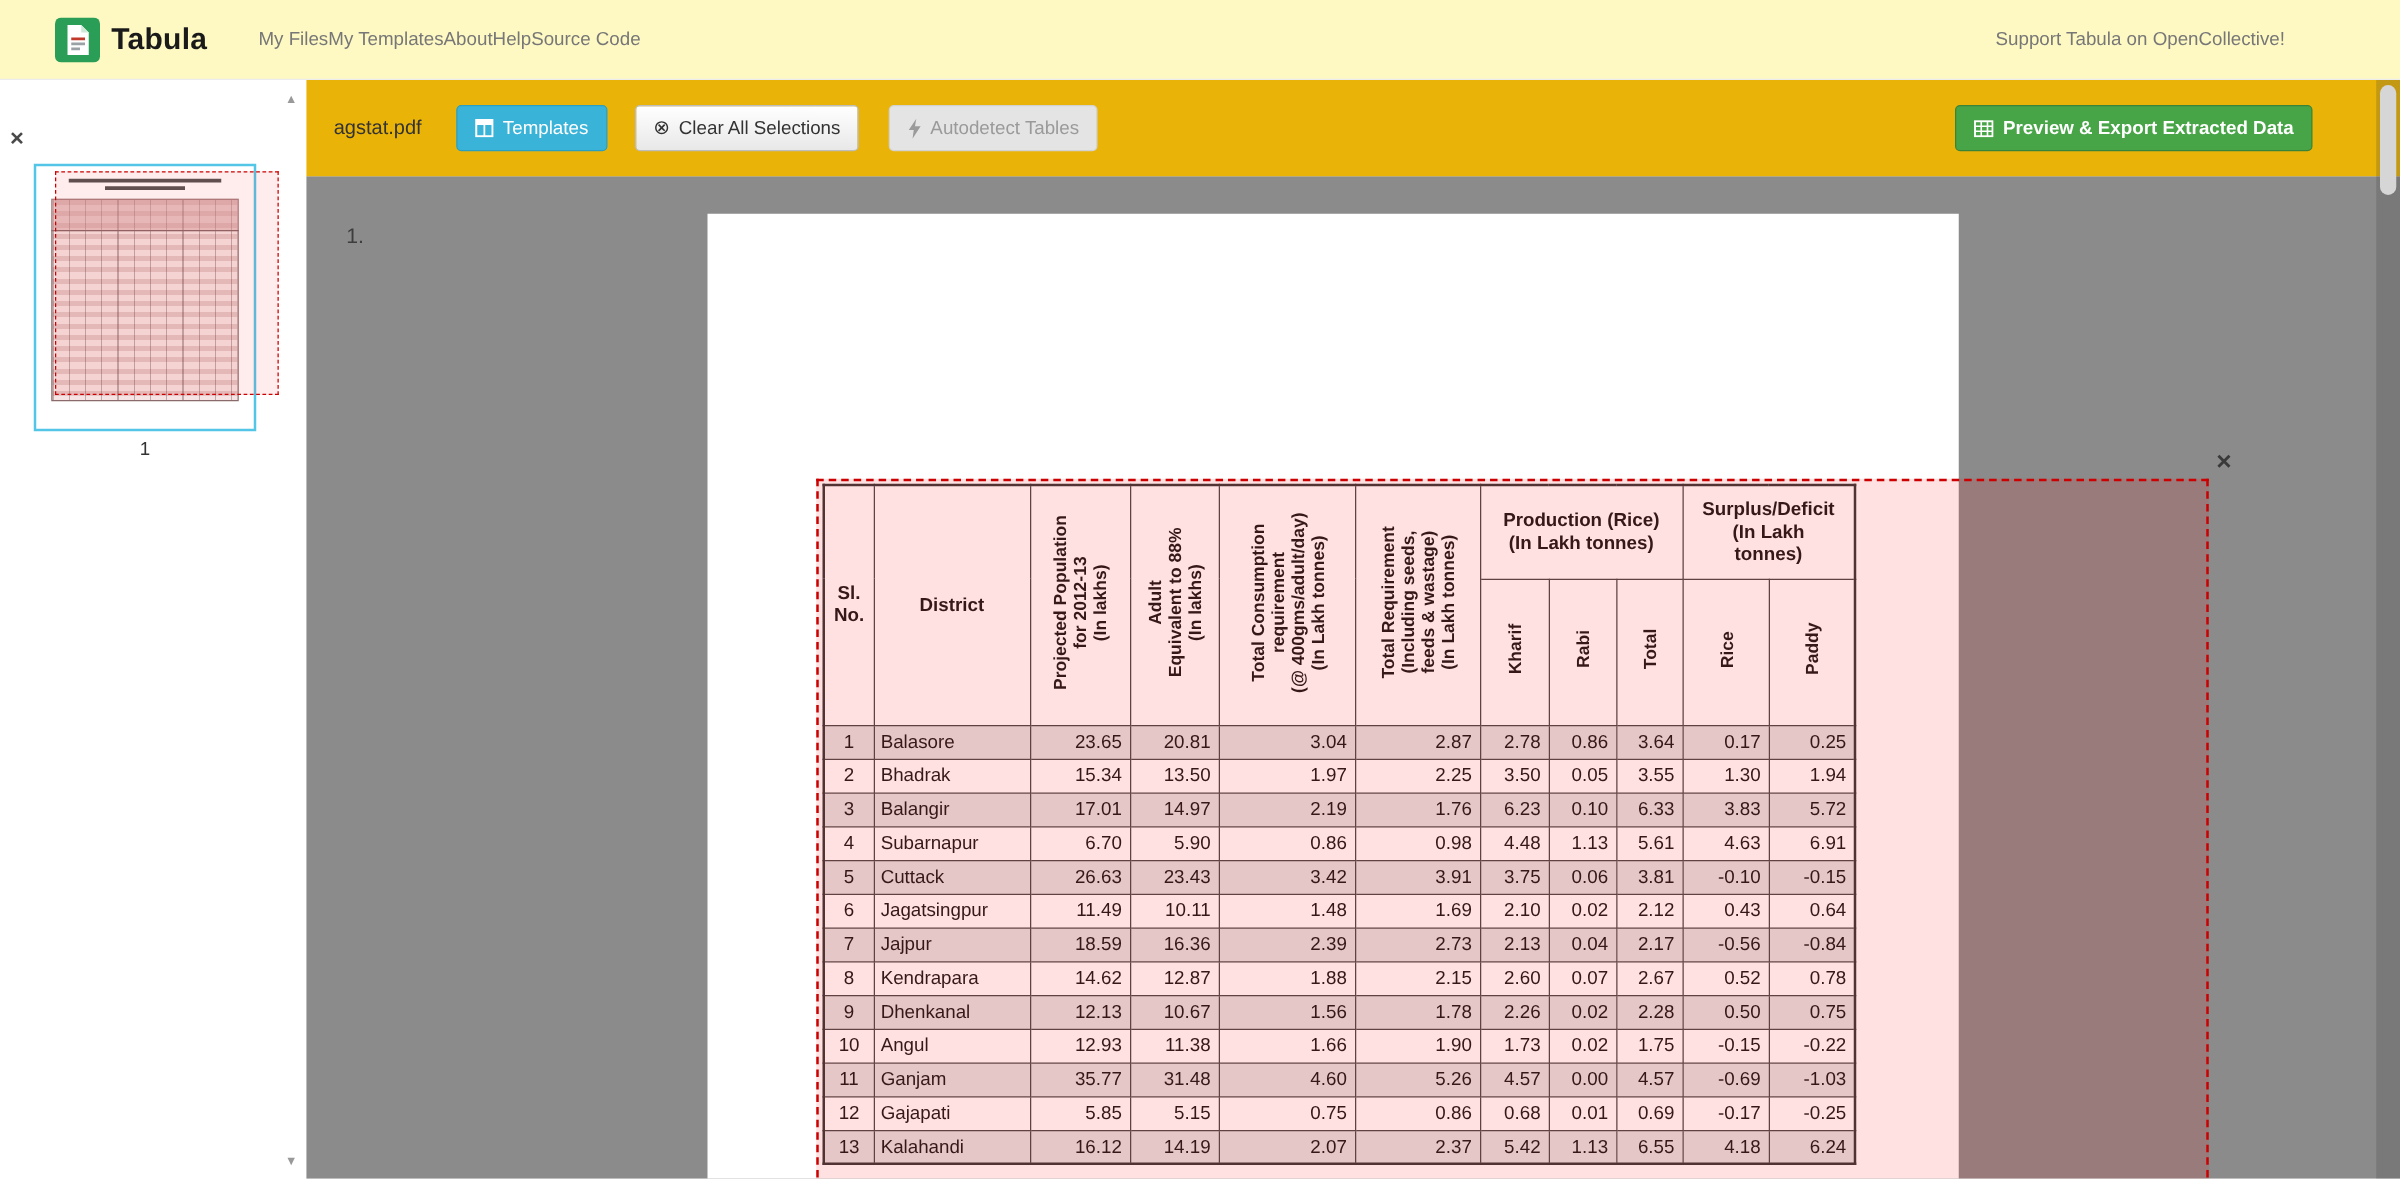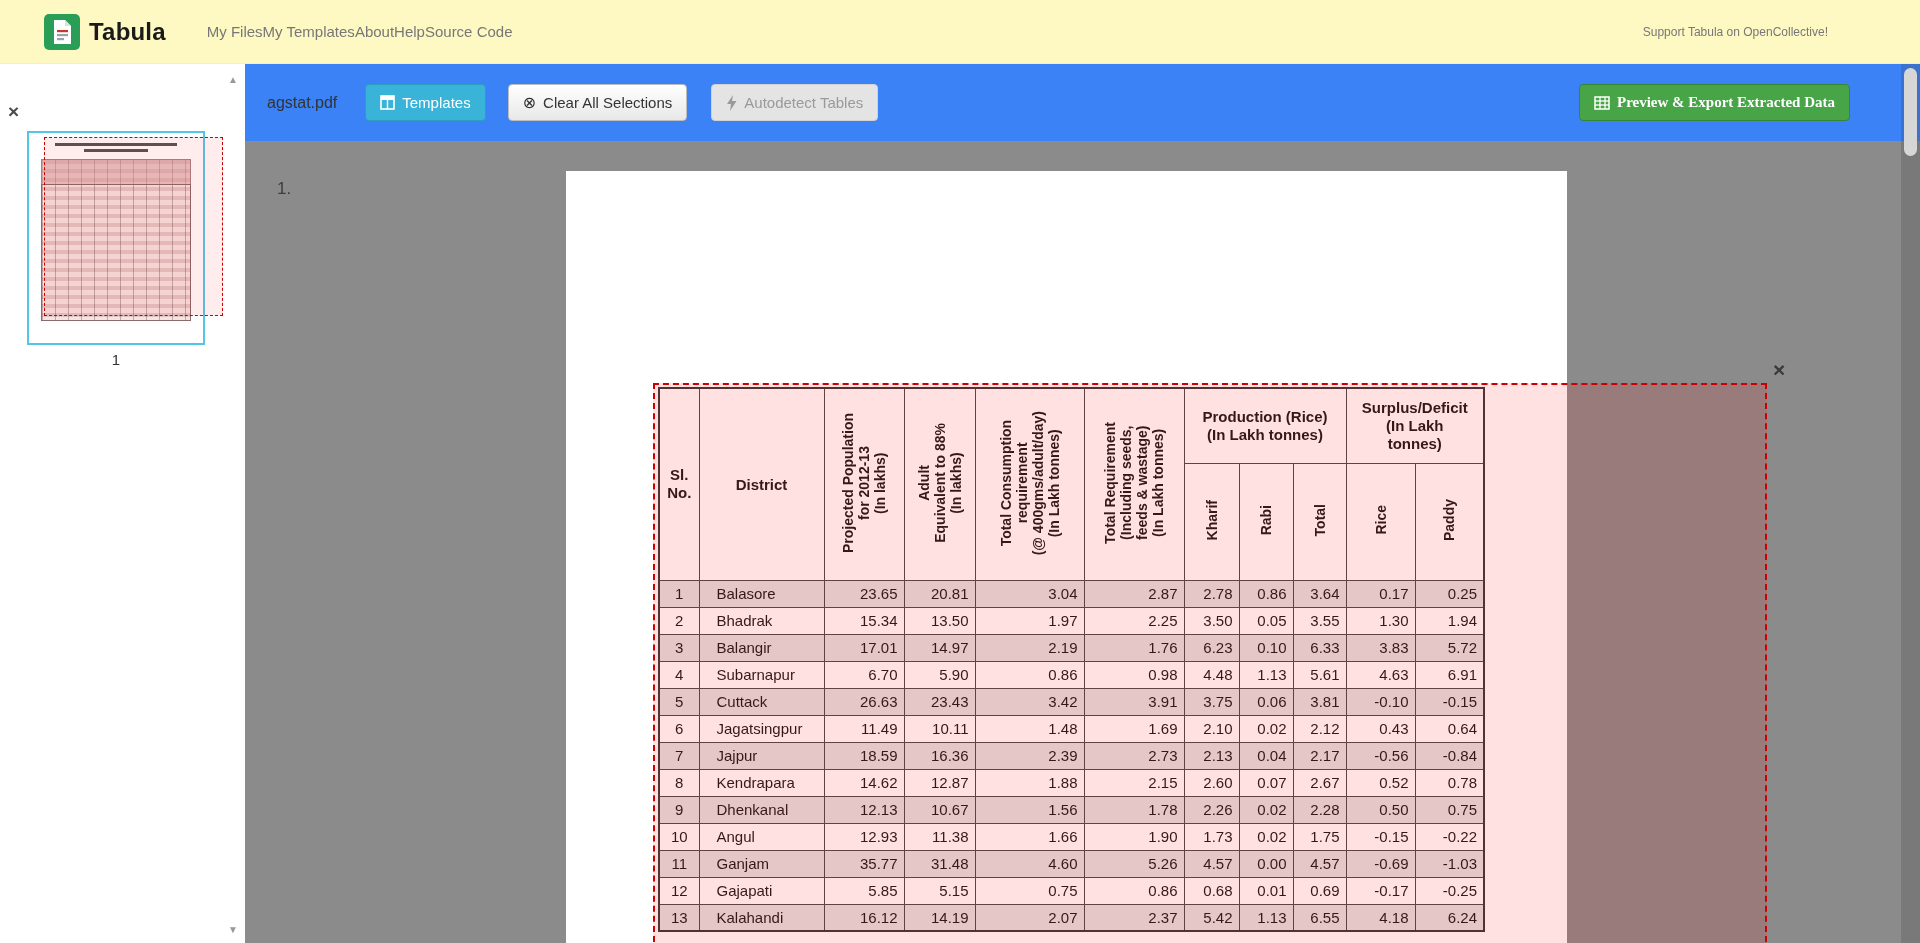--- a/index.html
+++ b/index.html
@@ -14,21 +14,21 @@
   .navbar {
     position: absolute; top: 0; left: 0; width: 1920px; height: 64px;
     background: #fef9c3; border-bottom: 1px solid #ececec;
     display: flex; align-items: center; z-index: 30;
   }
   .brand-wrap { display: flex; align-items: center; margin-left: 44px; cursor: pointer; }
   .logo { width: 36px; height: 36px; display: block; }
   .brand { font-size: 24px; font-weight: bold; color: #1a1a1a; margin-left: 9px; letter-spacing: 0.2px; }
   .nav-links { display: flex; margin-left: 41px; }
   .nav-link { font-size: 15px; color: #777; cursor: pointer; white-space: nowrap; }
-  .support { margin-left: auto; margin-right: 92px; font-size: 12px; color: #777; cursor: pointer; white-space: nowrap; }
+  .support { margin-left: auto; margin-right: 92px; font-size: 15px; color: #777; cursor: pointer; white-space: nowrap; }
 
   
   .sidebar {
     position: absolute; top: 64px; left: 0; width: 245px; bottom: 0;
     background: #fff; z-index: 20;
   }
   .remove-page {
     position: absolute; left: 8px; top: 38px; font-size: 19px; line-height: 19px;
     color: #4a4a4a; cursor: pointer; font-weight: bold;
   }
@@ -58,32 +58,32 @@
   .sb-arrow {
     position: absolute; right: 5px; color: #999; font-size: 10px; cursor: pointer;
     width: 14px; text-align: center;
   }
   .sb-up { top: 10px; }
   .sb-down { bottom: 8px; }
 
   
   .toolbar {
     position: absolute; left: 245px; top: 64px; width: 1675px; height: 77px;
-    background: #3b82f6; display: flex; align-items: center; z-index: 10;
+    background: #eab308; display: flex; align-items: center; z-index: 10;
   }
   .filename { margin-left: 22px; font-size: 16px; color: #333; }
   .btn {
     border-radius: 4px; font-size: 15px; padding: 9px 14px; cursor: pointer;
     display: flex; align-items: center; gap: 7px; border: 1px solid transparent;
     white-space: nowrap; line-height: 17px;
   }
   .btn-templates { background: #39b3d7; border-color: #2a9fc1; color: #fff; margin-left: 28px; }
   .btn-clear { background: linear-gradient(#ffffff, #e8e8e8); border-color: #bdbdbd; color: #333; margin-left: 22px; }
   .btn-autodetect { background: #e4e4e4; border-color: #d2d2d2; color: #9a9a9a; margin-left: 24px; cursor: default; }
-  .btn-export { background: #47a447; border-color: #398439; color: #fff; margin-left: auto; margin-right: 70px; font-weight: bold; font-family: Liberation Serif, serif; }
+  .btn-export { background: #47a447; border-color: #398439; color: #fff; margin-left: auto; margin-right: 70px; font-weight: bold; }
   .btn .icon-glyph { font-size: 16px; line-height: 16px; }
   .btn svg { display: block; }
 
   
   .viewer {
     position: absolute; left: 245px; top: 141px; width: 1675px; height: 802px;
     background: #8b8b8b; overflow: hidden; z-index: 5;
   }
   .page-marker { position: absolute; left: 32px; top: 38px; font-size: 17px; color: #3d3d3d; }
   .pdf-page {
@@ -107,21 +107,21 @@
   .rot {
     writing-mode: vertical-rl; transform: rotate(180deg);
     white-space: pre-line; display: inline-block;
     font-size: 14px; line-height: 16px; font-weight: bold; text-align: center;
     padding: 3px 0;
   }
   .doc-table tbody td { height: 27px; font-size: 15px; padding: 0 6px; background: #fff; }
   .doc-table tbody tr:nth-child(odd) td { background: #e2e2e2; }
   .doc-table tbody td { text-align: right; }
   .doc-table tbody td:first-child { text-align: center; padding: 0 2px; }
-  .doc-table tbody td:nth-child(2) { text-align: left; padding-left: 17px; }
+  .doc-table tbody td:nth-child(2) { text-align: left; padding-left: 5px; }
 
   
   .selection {
     position: absolute; left: 408px; top: 242px; width: 1114px; height: 760px;
     border: 2px dashed #cc0000; background: rgba(255, 10, 10, 0.12);
     z-index: 8; cursor: move;
   }
   .selection-close {
     position: absolute; left: 1528px; top: 218px; z-index: 9;
     font-size: 21px; font-weight: bold; color: #3a3a3a; cursor: pointer; line-height: 21px;

